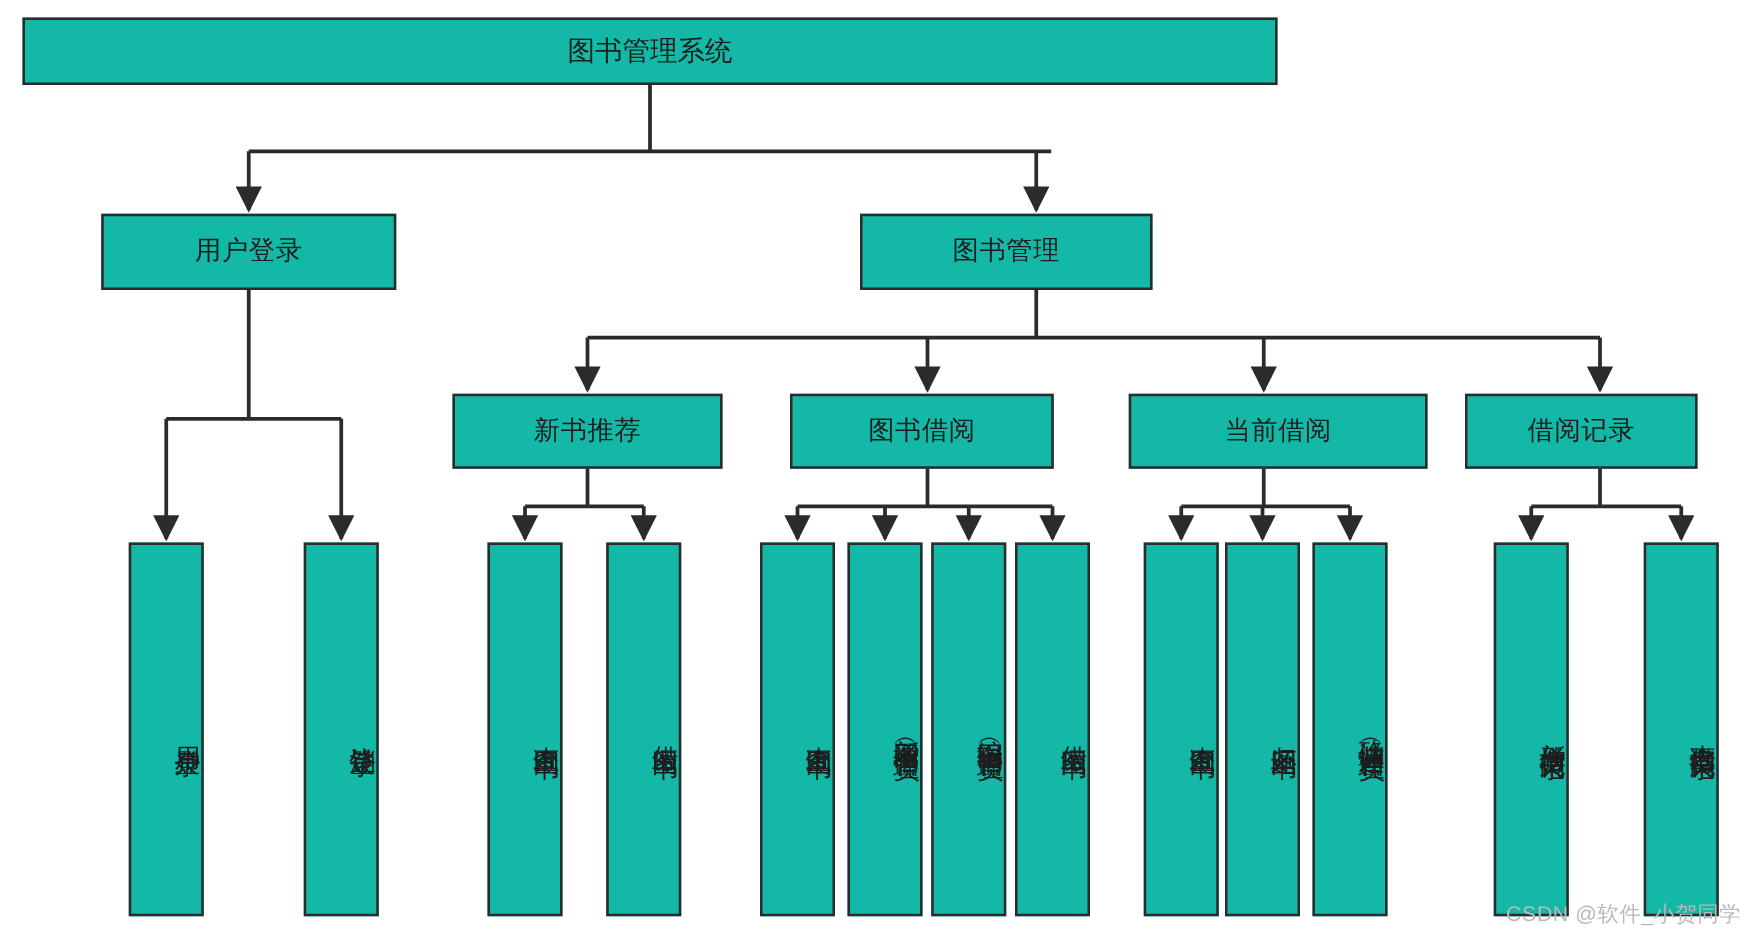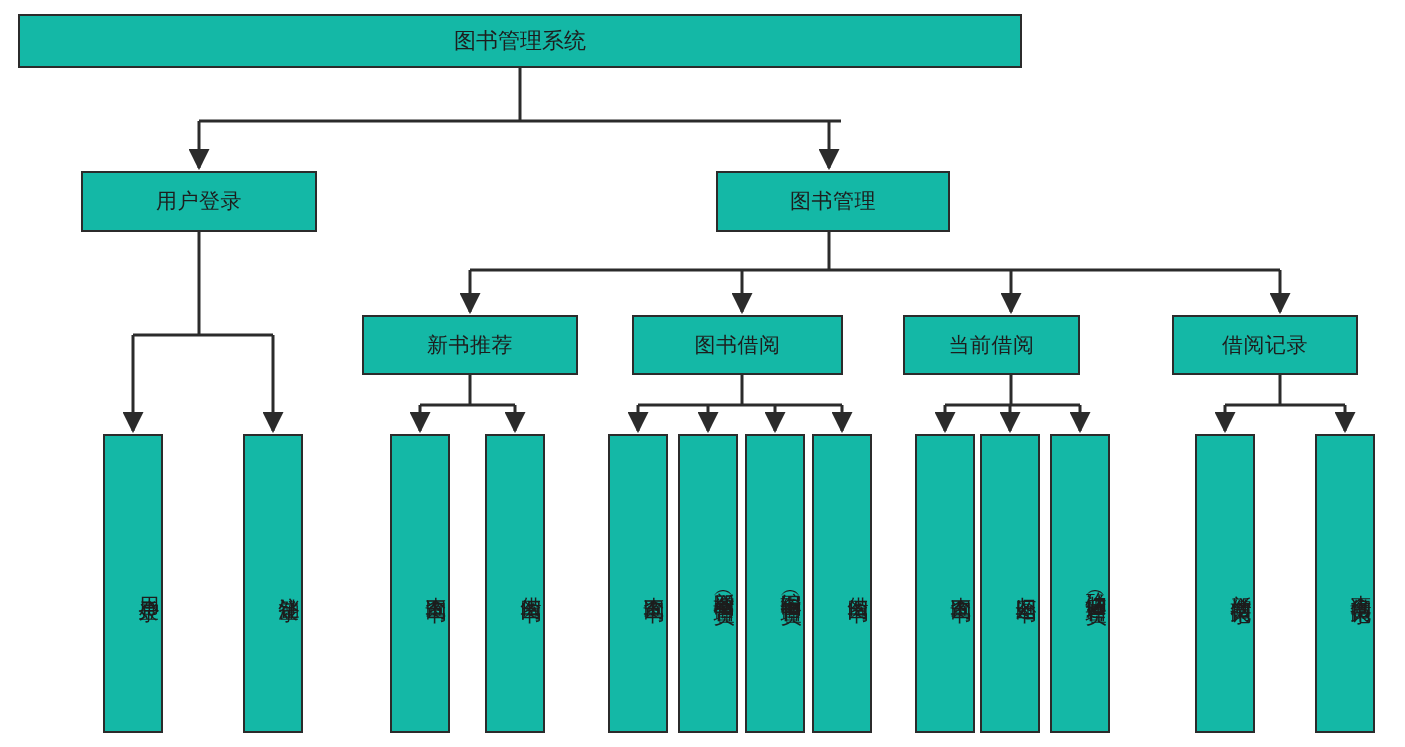--- a/index.html
+++ b/index.html
@@ -126,31 +126,31 @@
     </g>
   </svg>
 
   <div class="node root" style="left:18px; top:14px; width:1004px; height:54px;">
     <span>图书管理系统</span>
   </div>
 
   <div class="node h" style="left:81px; top:171px; width:236px; height:61px;">
     <span>用户登录</span>
   </div>
-  <div class="node h" style="left:716px; top:171px; width:234px; height:61px;">
+  <div class="node h" style="left:688px; top:171px; width:234px; height:61px;">
     <span>图书管理</span>
   </div>
 
   <div class="node h" style="left:362px; top:315px; width:216px; height:60px;">
     <span>新书推荐</span>
   </div>
   <div class="node h" style="left:632px; top:315px; width:211px; height:60px;">
     <span>图书借阅</span>
   </div>
-  <div class="node h" style="left:903px; top:315px; width:177px; height:60px;text-align:right;">
+  <div class="node h" style="left:903px; top:315px; width:239px; height:60px;text-align:right;">
     <span>当前借阅</span>
   </div>
   <div class="node h" style="left:1172px; top:315px; width:186px; height:60px;text-align:center;">
     <span>借阅记录</span>
   </div>
 
   <div class="node v" style="left:103px; top:434px; width:60px; height:299px;">
     <span class="vlabel">用户登录</span>
   </div>
   <div class="node v" style="left:243px; top:434px; width:60px; height:299px;">
@@ -187,14 +187,15 @@
     <span class="vlabel">确认归还（管理员）</span>
   </div>
 
   <div class="node v" style="left:1195px; top:434px; width:60px; height:299px;">
     <span class="vlabel">新增借阅记录</span>
   </div>
   <div class="node v" style="left:1315px; top:434px; width:60px; height:299px;">
     <span class="vlabel">查询借阅记录</span>
   </div>
 
+  <div class="watermark">CSDN @软件_小贺同学</div>
 
 </div>
 
 </body></html>

